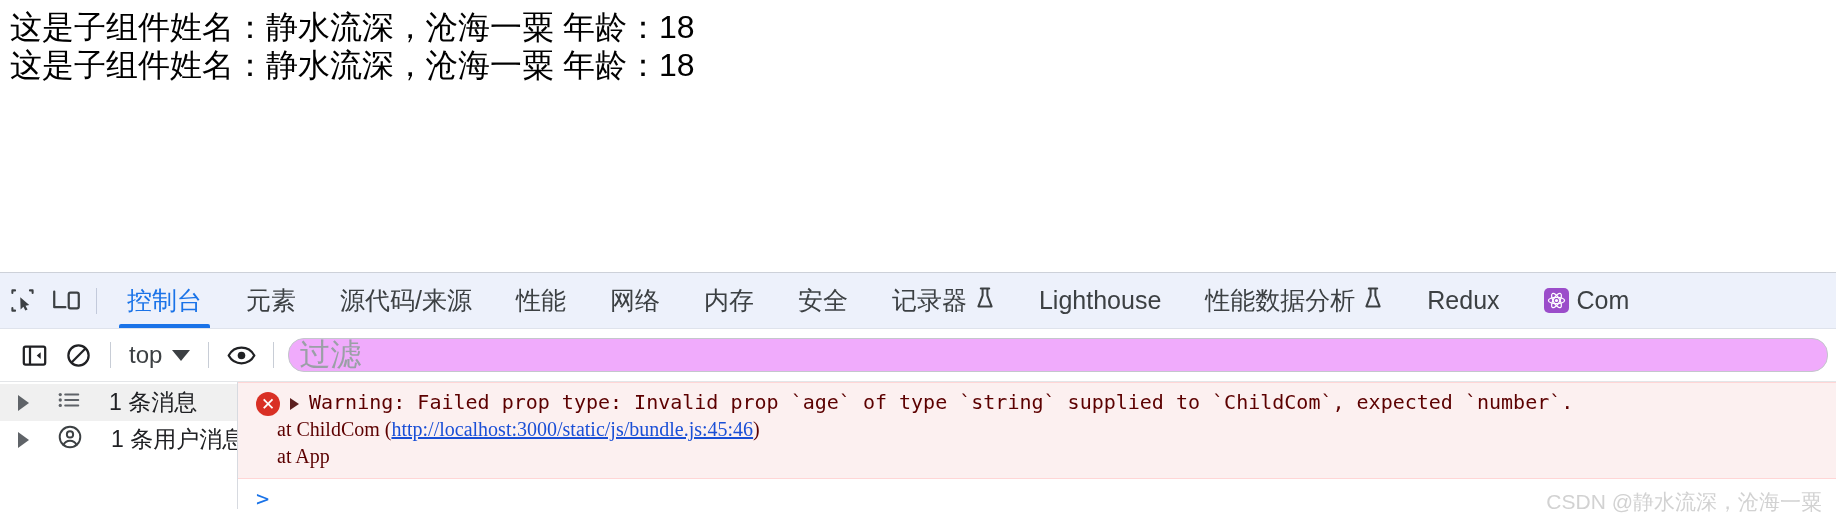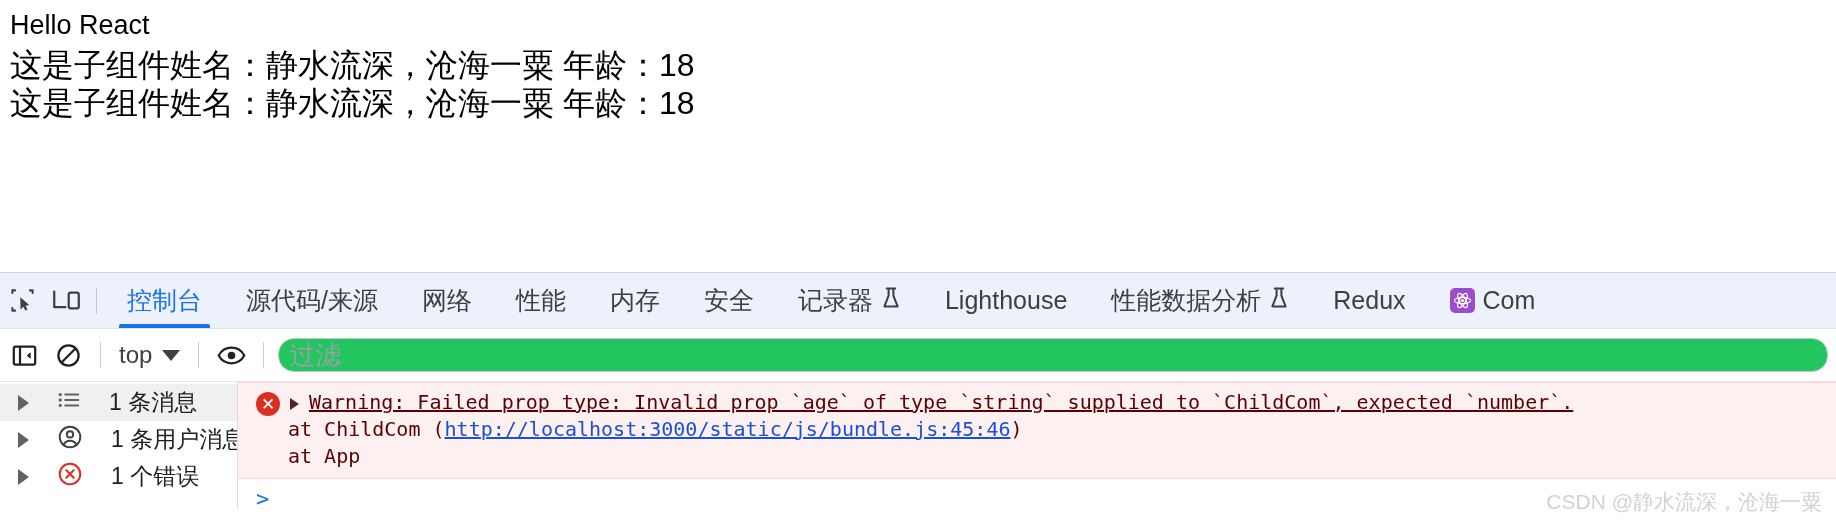--- a/index.html
+++ b/index.html
@@ -123,21 +123,21 @@
   }
 
   
   .console-toolbar {
     height: 53px;
     background: #ffffff;
     display: flex;
     align-items: center;
     flex: 0 0 auto;
     border-bottom: 1px solid #e3e5e8;
-    padding-left: 2px;
+    padding-left: 12px;
     box-sizing: border-box;
   }
   .ct-sep {
     width: 1px;
     height: 26px;
     background: #c8cdd6;
     margin: 0 10px;
     flex: 0 0 auto;
   }
   .ctx-select {
@@ -155,22 +155,22 @@
     border-left: 9px solid transparent;
     border-right: 9px solid transparent;
     border-top: 11px solid #3c4043;
   }
   .filter-input {
     flex: 1 1 auto;
     height: 34px;
     margin: 0 8px 0 4px;
     border: 1px solid #c4c7cc;
     border-radius: 16px;
-    background: #22c55e;
-    font-size: 26px;
+    background: #f0abfc;
+    font-size: 31px;
     color: #3c4043;
     padding: 0 10px;
     box-sizing: border-box;
     font-family: "Liberation Sans", sans-serif;
     outline: none;
   }
   .filter-input::placeholder { color: #9aa0a6; }
 
   
   .console-body {
@@ -249,24 +249,25 @@
   }
   .disc {
     width: 0; height: 0;
     border-top: 6px solid transparent;
     border-bottom: 6px solid transparent;
     border-left: 9px solid #5c2020;
     flex: 0 0 auto;
     margin-top: 9px;
     cursor: pointer;
   }
-  .msg-text { white-space: nowrap; text-decoration: underline; }
+  .msg-text { white-space: nowrap; }
   .stack-line {
-    padding-left: 50px;
+    padding-left: 39px;
     white-space: nowrap;
+    font-family: Liberation Serif, serif;
   }
   .stack-link {
     color: #1a4fd6;
     text-decoration: underline;
   }
   .prompt-row {
     display: flex;
     align-items: flex-start;
     padding: 9px 0 0 18px;
   }
@@ -286,21 +287,20 @@
     color: #d2d2d2;
     white-space: nowrap;
     pointer-events: none;
     font-family: "Liberation Sans", sans-serif;
   }
 </style>
 </head>
 <body>
 
 <div class="page-content">
-  <h1 class="app-title">Hello React</h1>
   <div class="child-line">这是子组件姓名：静水流深，沧海一粟 年龄：18</div>
   <div class="child-line">这是子组件姓名：静水流深，沧海一粟 年龄：18</div>
 </div>
 
 <div class="devtools">
 
   <div class="tabstrip">
 
     <div class="tool-btn">
       <svg width="27" height="27" viewBox="0 0 24 24" fill="none">
@@ -315,27 +315,30 @@
         <rect x="15" y="4" width="9" height="14" rx="1.6" stroke="#3c4043" stroke-width="2"></rect>
       </svg>
     </div>
 
     <div class="strip-sep"></div>
 
     <div class="tab active">
       <span>控制台</span>
     </div>
     <div class="tab">
+      <span>元素</span>
+    </div>
+    <div class="tab">
       <span>源代码/来源</span>
     </div>
     <div class="tab">
+      <span>性能</span>
+    </div>
+    <div class="tab">
       <span>网络</span>
-    </div>
-    <div class="tab">
-      <span>性能</span>
     </div>
     <div class="tab">
       <span>内存</span>
     </div>
     <div class="tab">
       <span>安全</span>
     </div>
     <div class="tab">
       <span>记录器</span>
       <span class="flask">
@@ -431,30 +434,20 @@
         <span class="side-icon">
           <svg width="26" height="26" viewBox="0 0 24 24" fill="none">
             <circle cx="12" cy="12" r="9.5" stroke="#3c4043" stroke-width="1.8"></circle>
             <circle cx="12" cy="9.6" r="2.9" stroke="#3c4043" stroke-width="1.8"></circle>
             <path d="M5.9 19.4c1.2-2.6 3.5-4 6.1-4s4.9 1.4 6.1 4" stroke="#3c4043" stroke-width="1.8" stroke-linecap="round"></path>
           </svg>
         </span>
         <span>1 条用户消息</span>
       </div>
 
-      <div class="side-item">
-        <span class="tri"></span>
-        <span class="side-icon">
-          <svg width="26" height="26" viewBox="0 0 24 24" fill="none">
-            <circle cx="12" cy="12" r="9.5" stroke="#d93025" stroke-width="1.9"></circle>
-            <path d="M8.6 8.6l6.8 6.8M15.4 8.6l-6.8 6.8" stroke="#d93025" stroke-width="1.9" stroke-linecap="round"></path>
-          </svg>
-        </span>
-        <span>1 个错误</span>
-      </div>
     </div>
 
     <div class="console-main">
 
       <div class="msg-error">
         <div class="msg-row1">
           <span class="err-circle">✕</span>
           <span class="disc"></span>
           <span class="msg-text">Warning: Failed prop type: Invalid prop `age` of type `string` supplied to `ChildCom`, expected `number`.</span>
         </div>

